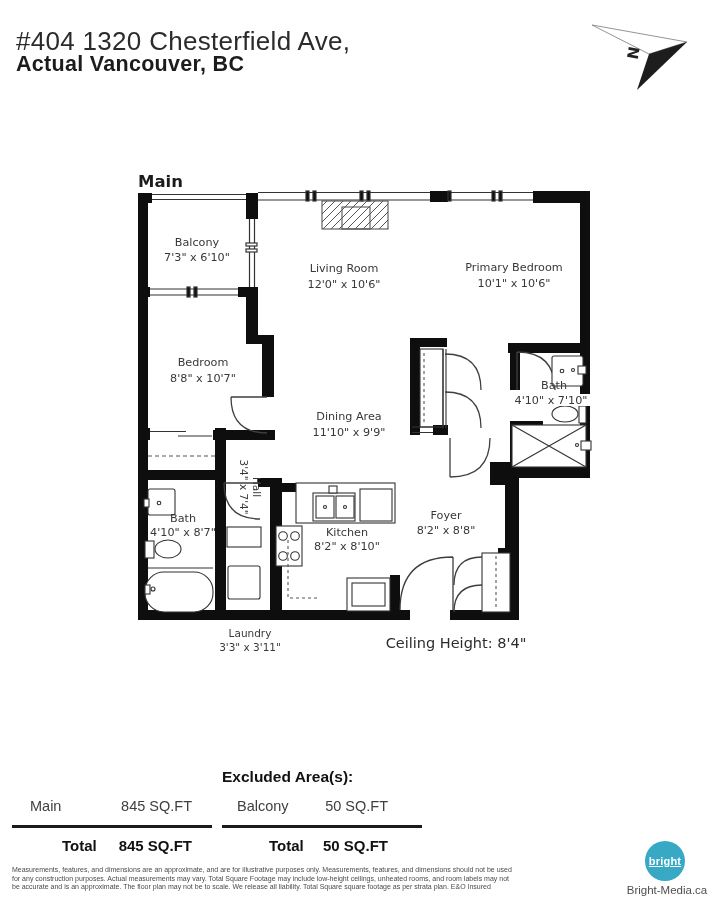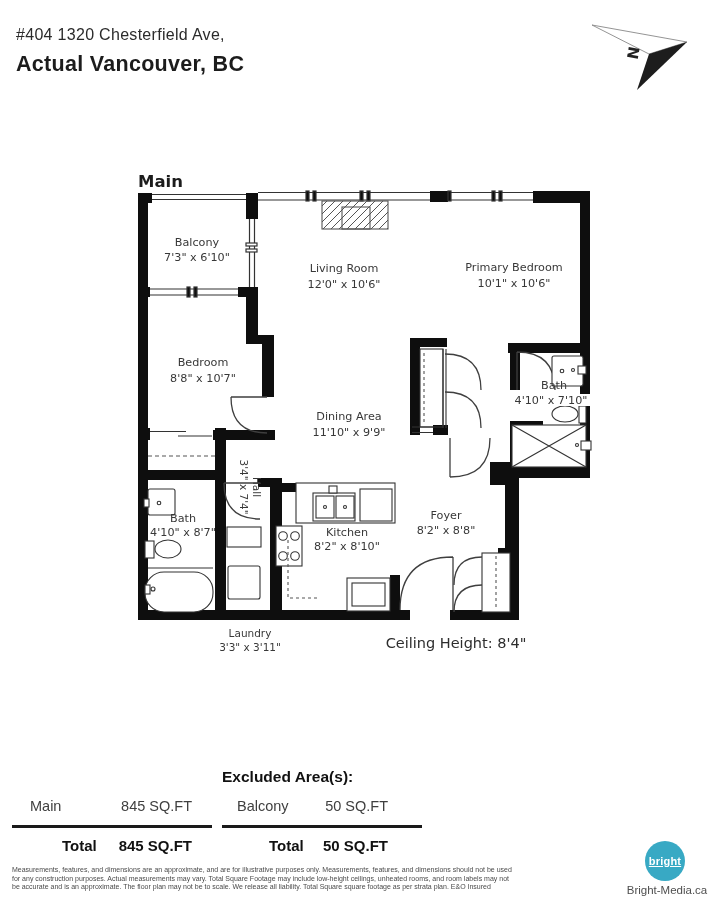--- a/index.html
+++ b/index.html
@@ -1,18 +1,18 @@
 <!DOCTYPE html>
 <html><head>
 <meta charset="utf-8">
 <style>
   html,body{margin:0;padding:0;background:#fff;}
   body{width:720px;height:900px;position:relative;font-family:"Liberation Sans",sans-serif;overflow:hidden;}
   .abs{position:absolute;}
-  .addr1{left:16px;top:26px;font-size:16px;color:#2b2b2b;letter-spacing:.3px;}
+  .addr1{left:16px;top:26px;font-size:26px;color:#2b2b2b;letter-spacing:.3px;}
   .addr2{left:16px;top:52px;font-size:21.5px;font-weight:bold;color:#1c1c1c;letter-spacing:.3px;}
   svg text{font-family:"DejaVu Sans",sans-serif;}
   .sum-label{font-size:14.5px;color:#3f3f3f;}
   .sum-value{font-size:14.5px;color:#3f3f3f;text-align:right;}
   .sum-total-label{font-size:15px;font-weight:bold;color:#111;margin-left:32px;}
   .sum-total-value{font-size:15px;font-weight:bold;color:#111;text-align:right;}
   .sum-header{font-size:15.5px;font-weight:bold;color:#111;}
   .sum-line{height:2.5px;background:#1a1a1a;}
   .disclaimer{left:12px;top:866px;width:600px;color:#4a4a4a;font-size:7px;line-height:8.6px;white-space:nowrap;overflow:hidden;}
   .logo-circle{left:645px;top:841px;width:40px;height:40px;border-radius:50%;background:#38A9C4;

